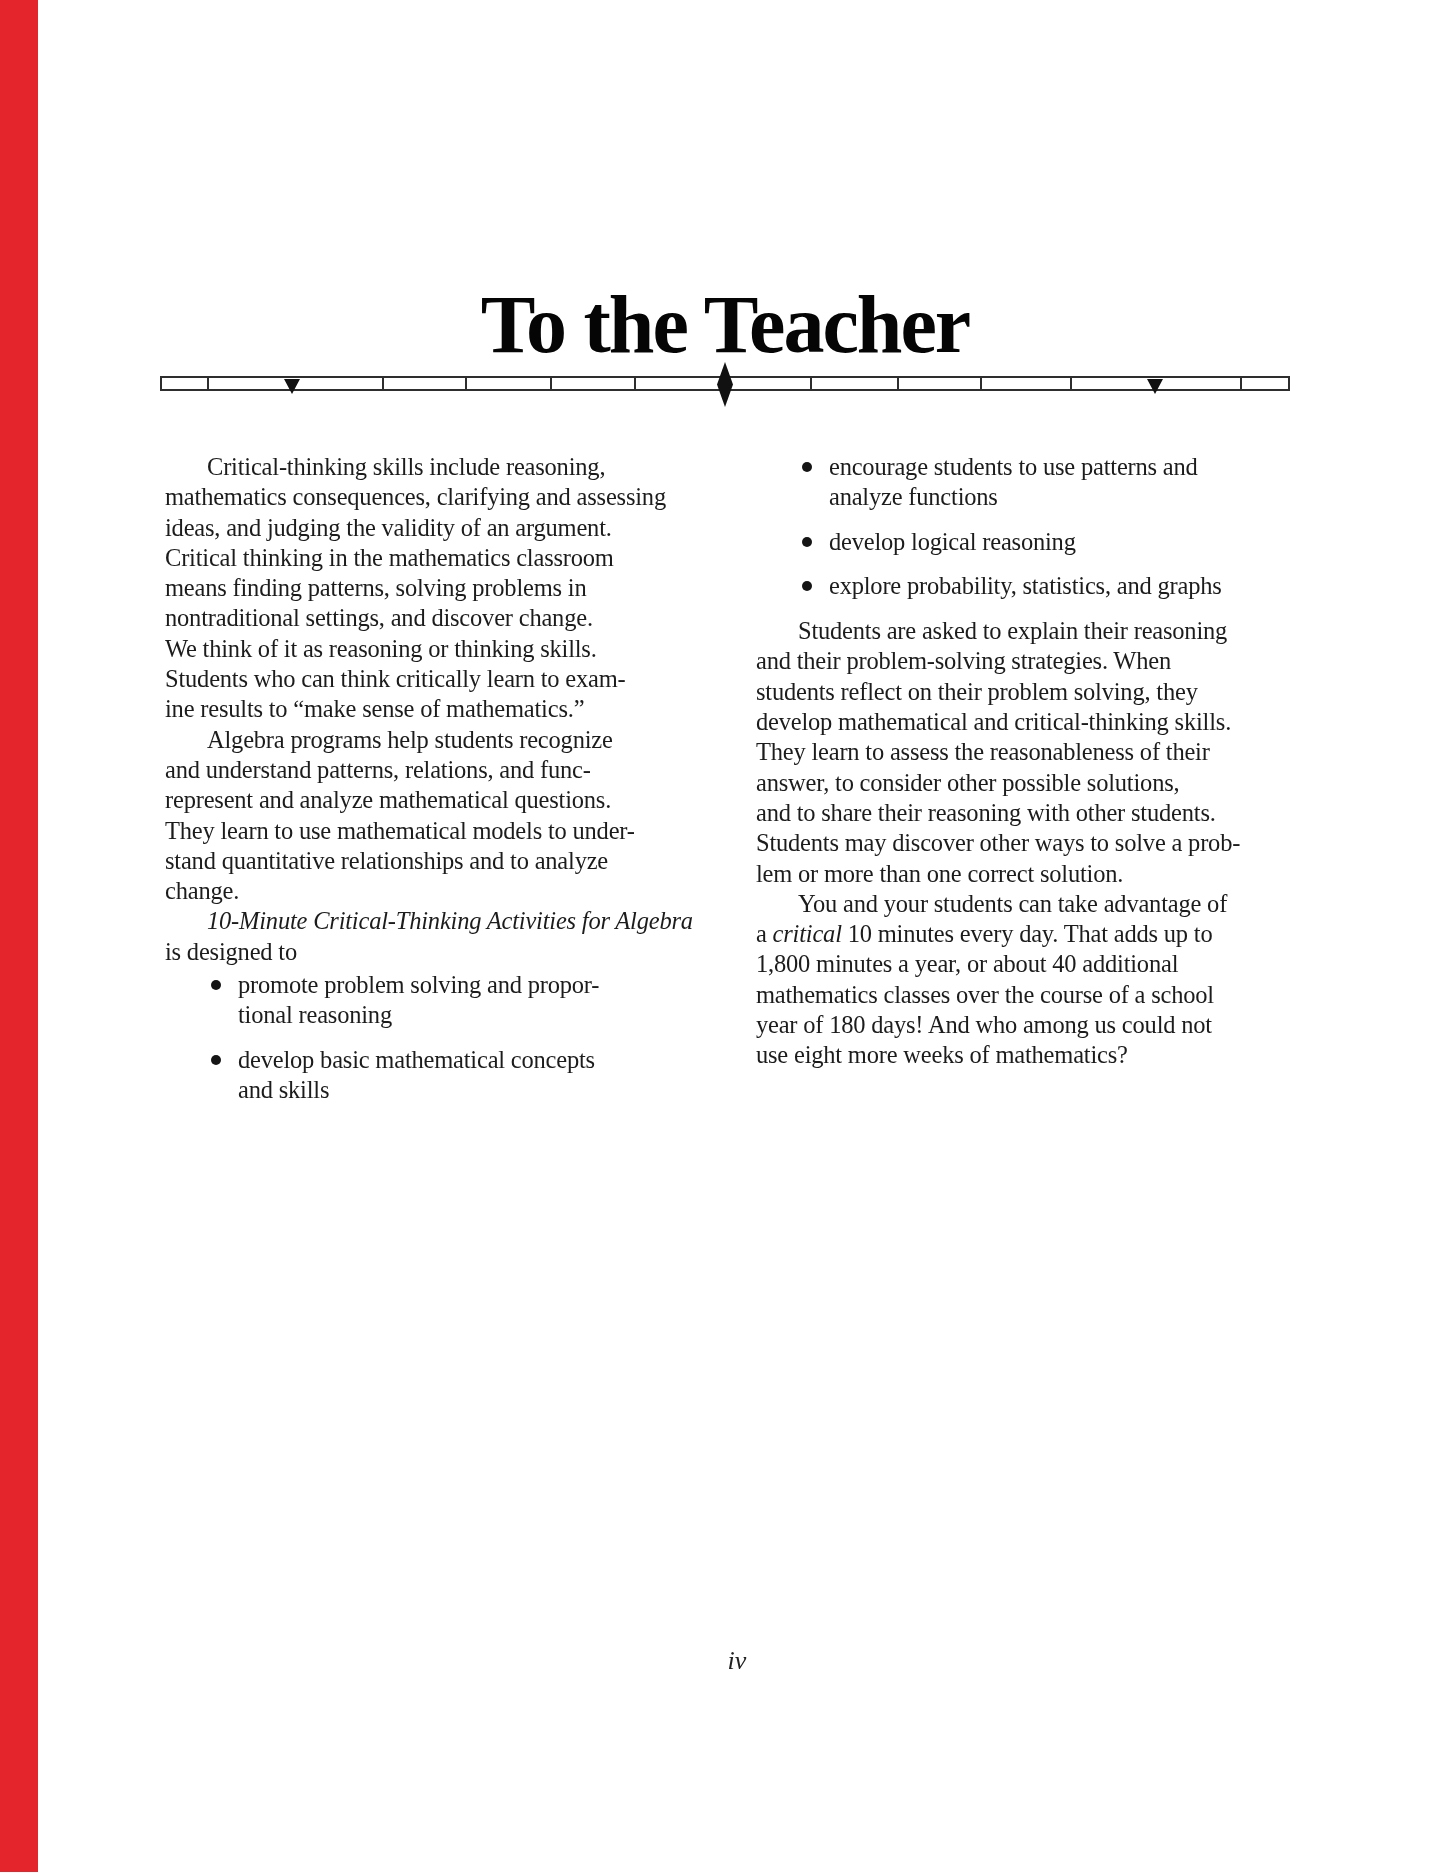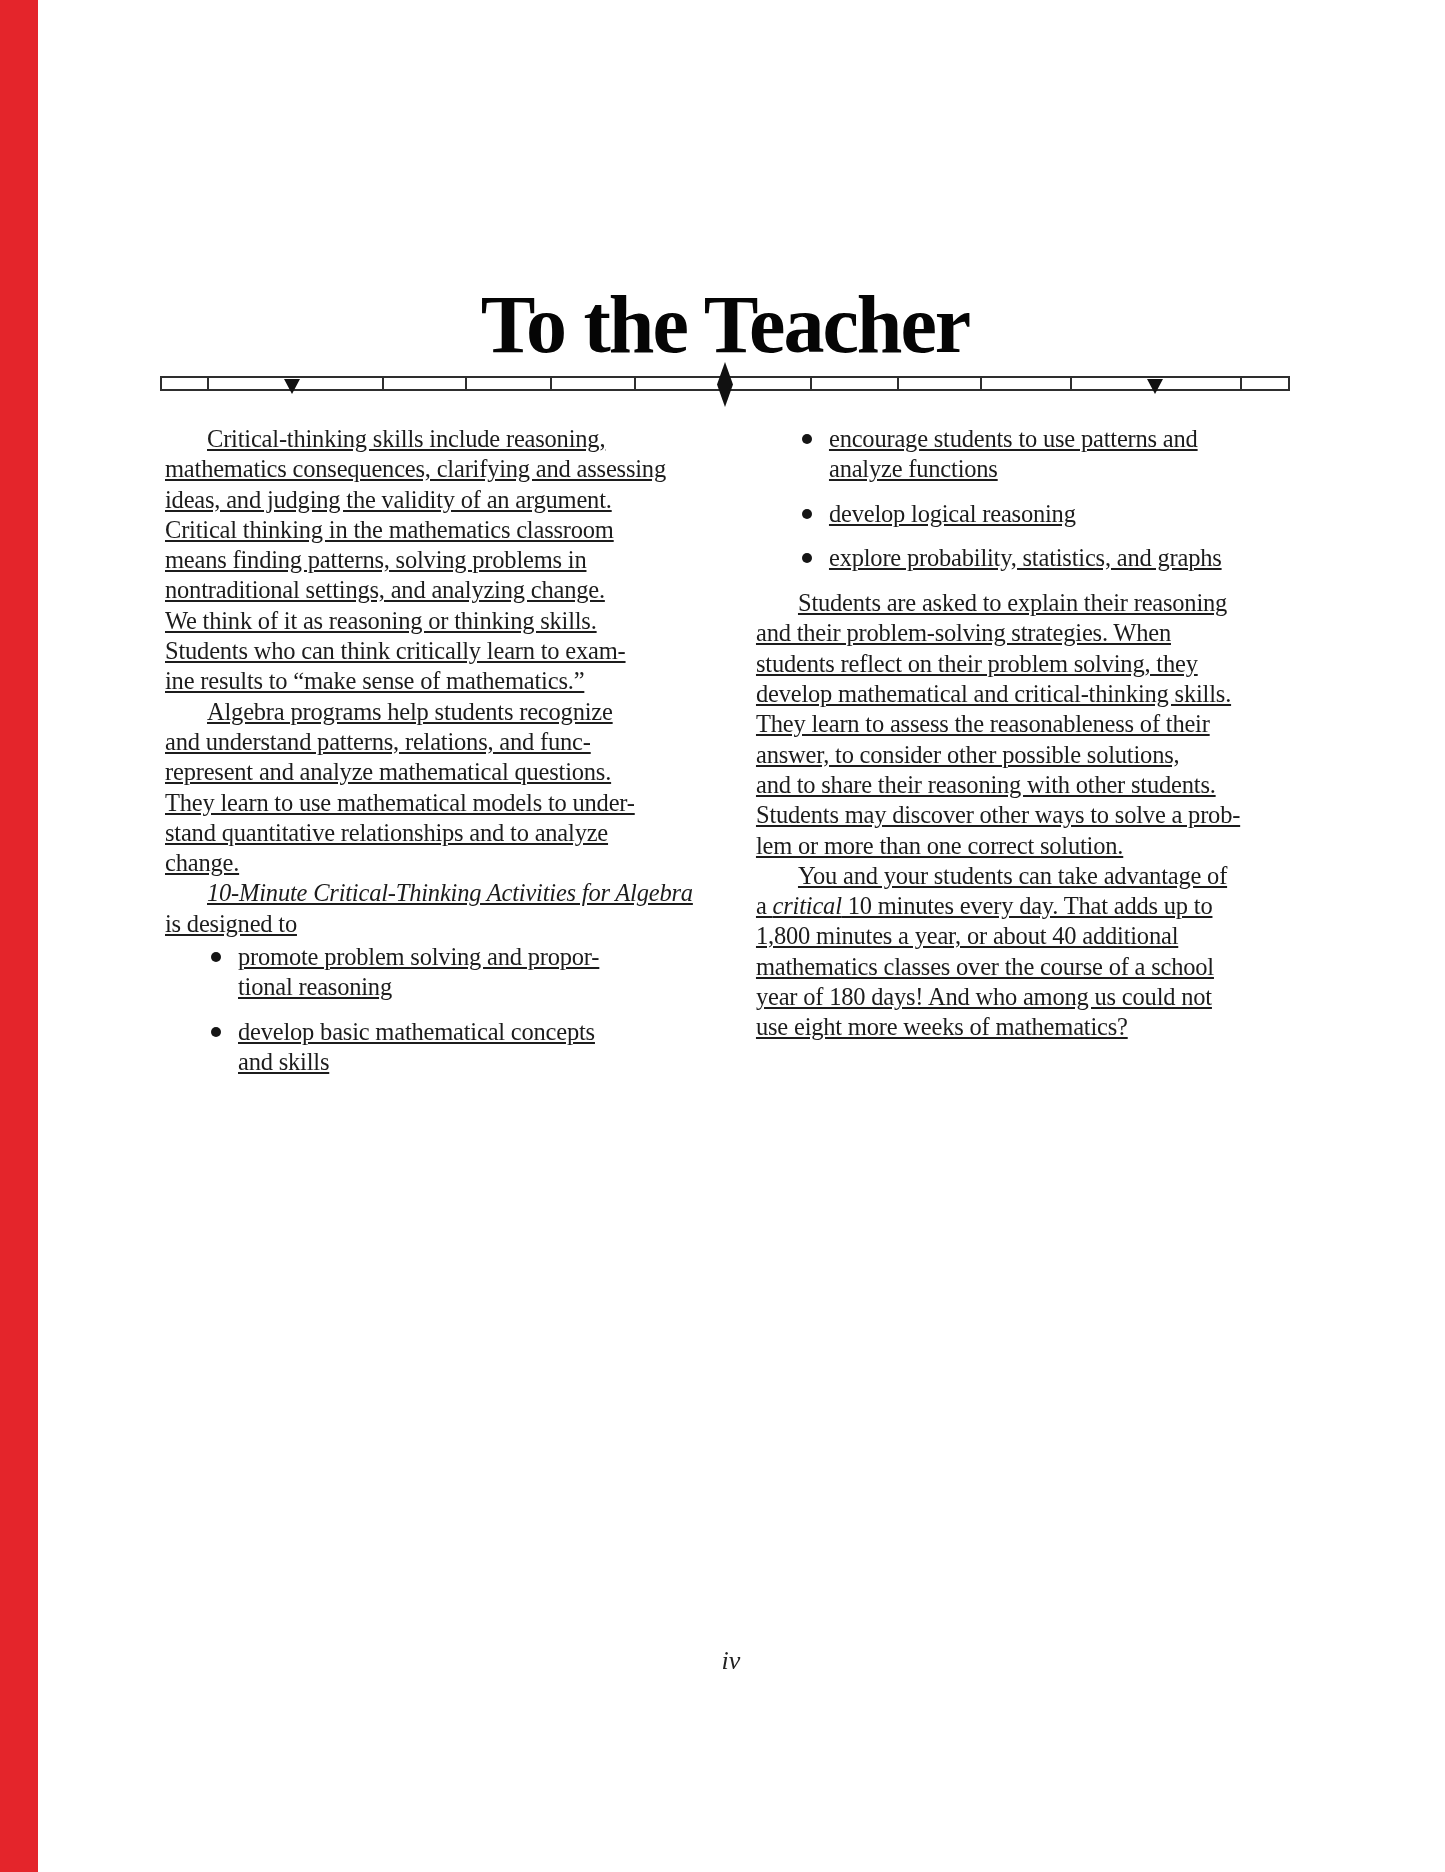--- a/index.html
+++ b/index.html
@@ -27,40 +27,40 @@
   .tri{
     position:absolute;top:1px;width:16px;height:15px;background:#111;
     clip-path:polygon(0 0,100% 0,50% 100%);
   }
   .diamond{
     position:absolute;top:-16px;left:557px;width:16px;height:45px;background:#111;
     clip-path:polygon(50% 0,100% 50%,50% 100%,0 50%);
   }
 
   
-  .columns{position:absolute;top:424px;left:5px;width:1125px;display:flex;text-decoration:underline;}
+  .columns{position:absolute;top:452px;left:5px;width:1125px;display:flex;}
   .col{font-size:24.5px;letter-spacing:-0.2px;}
   .col-left{width:545px;}
   .col-right{width:540px;margin-left:52px;}
   .para{margin:0;}
   .line{white-space:nowrap;height:30.3px;line-height:30.3px;}
   .line.first{padding-left:42px;}
   .i{font-style:italic;}
 
   .bullets{margin-bottom:15px;}
   .para + .bullets{margin-top:3px;}
   .bullet{position:relative;padding-left:73px;margin-top:14px;}
   .bullets > .bullet:first-child{margin-top:0;}
   .dot{
     position:absolute;left:46px;top:10px;width:10px;height:10px;
     border-radius:50%;background:#151515;
   }
 
   .folio{
-    position:absolute;top:1646px;left:6px;width:1130px;text-align:center;
+    position:absolute;top:1646px;left:12px;width:1130px;text-align:center;
     font-style:italic;font-size:26px;color:#222;
   }
 </style>
 </head>
 <body>
 
 <div class="page">
   <div class="edge-stripe"></div>
   <div class="content">
     <h1 class="title">To the Teacher</h1>
@@ -82,21 +82,21 @@
         <div class="tri" style="left: 987px;"></div>
       </div>
     <div class="columns">
       <div class="col col-left">
           <div class="para">
             <div class="line first"><span>Critical-thinking skills include reasoning,</span></div>
             <div class="line"><span>mathematics consequences, clarifying and assessing</span></div>
             <div class="line"><span>ideas, and judging the validity of an argument.</span></div>
             <div class="line"><span>Critical thinking in the mathematics classroom</span></div>
             <div class="line"><span>means finding patterns, solving problems in</span></div>
-            <div class="line"><span>nontraditional settings, and analyzing change.</span></div>
+            <div class="line"><span>nontraditional settings, and discover change.</span></div>
             <div class="line"><span>We think of it as reasoning or thinking skills.</span></div>
             <div class="line"><span>Students who can think critically learn to exam-</span></div>
             <div class="line"><span>ine results to “make sense of mathematics.”</span></div>
           </div>
           <div class="para">
             <div class="line first"><span>Algebra programs help students recognize</span></div>
             <div class="line"><span>and understand patterns, relations, and func-</span></div>
             <div class="line"><span>represent and analyze mathematical questions.</span></div>
             <div class="line"><span>They learn to use mathematical models to under-</span></div>
             <div class="line"><span>stand quantitative relationships and to analyze</span></div>

